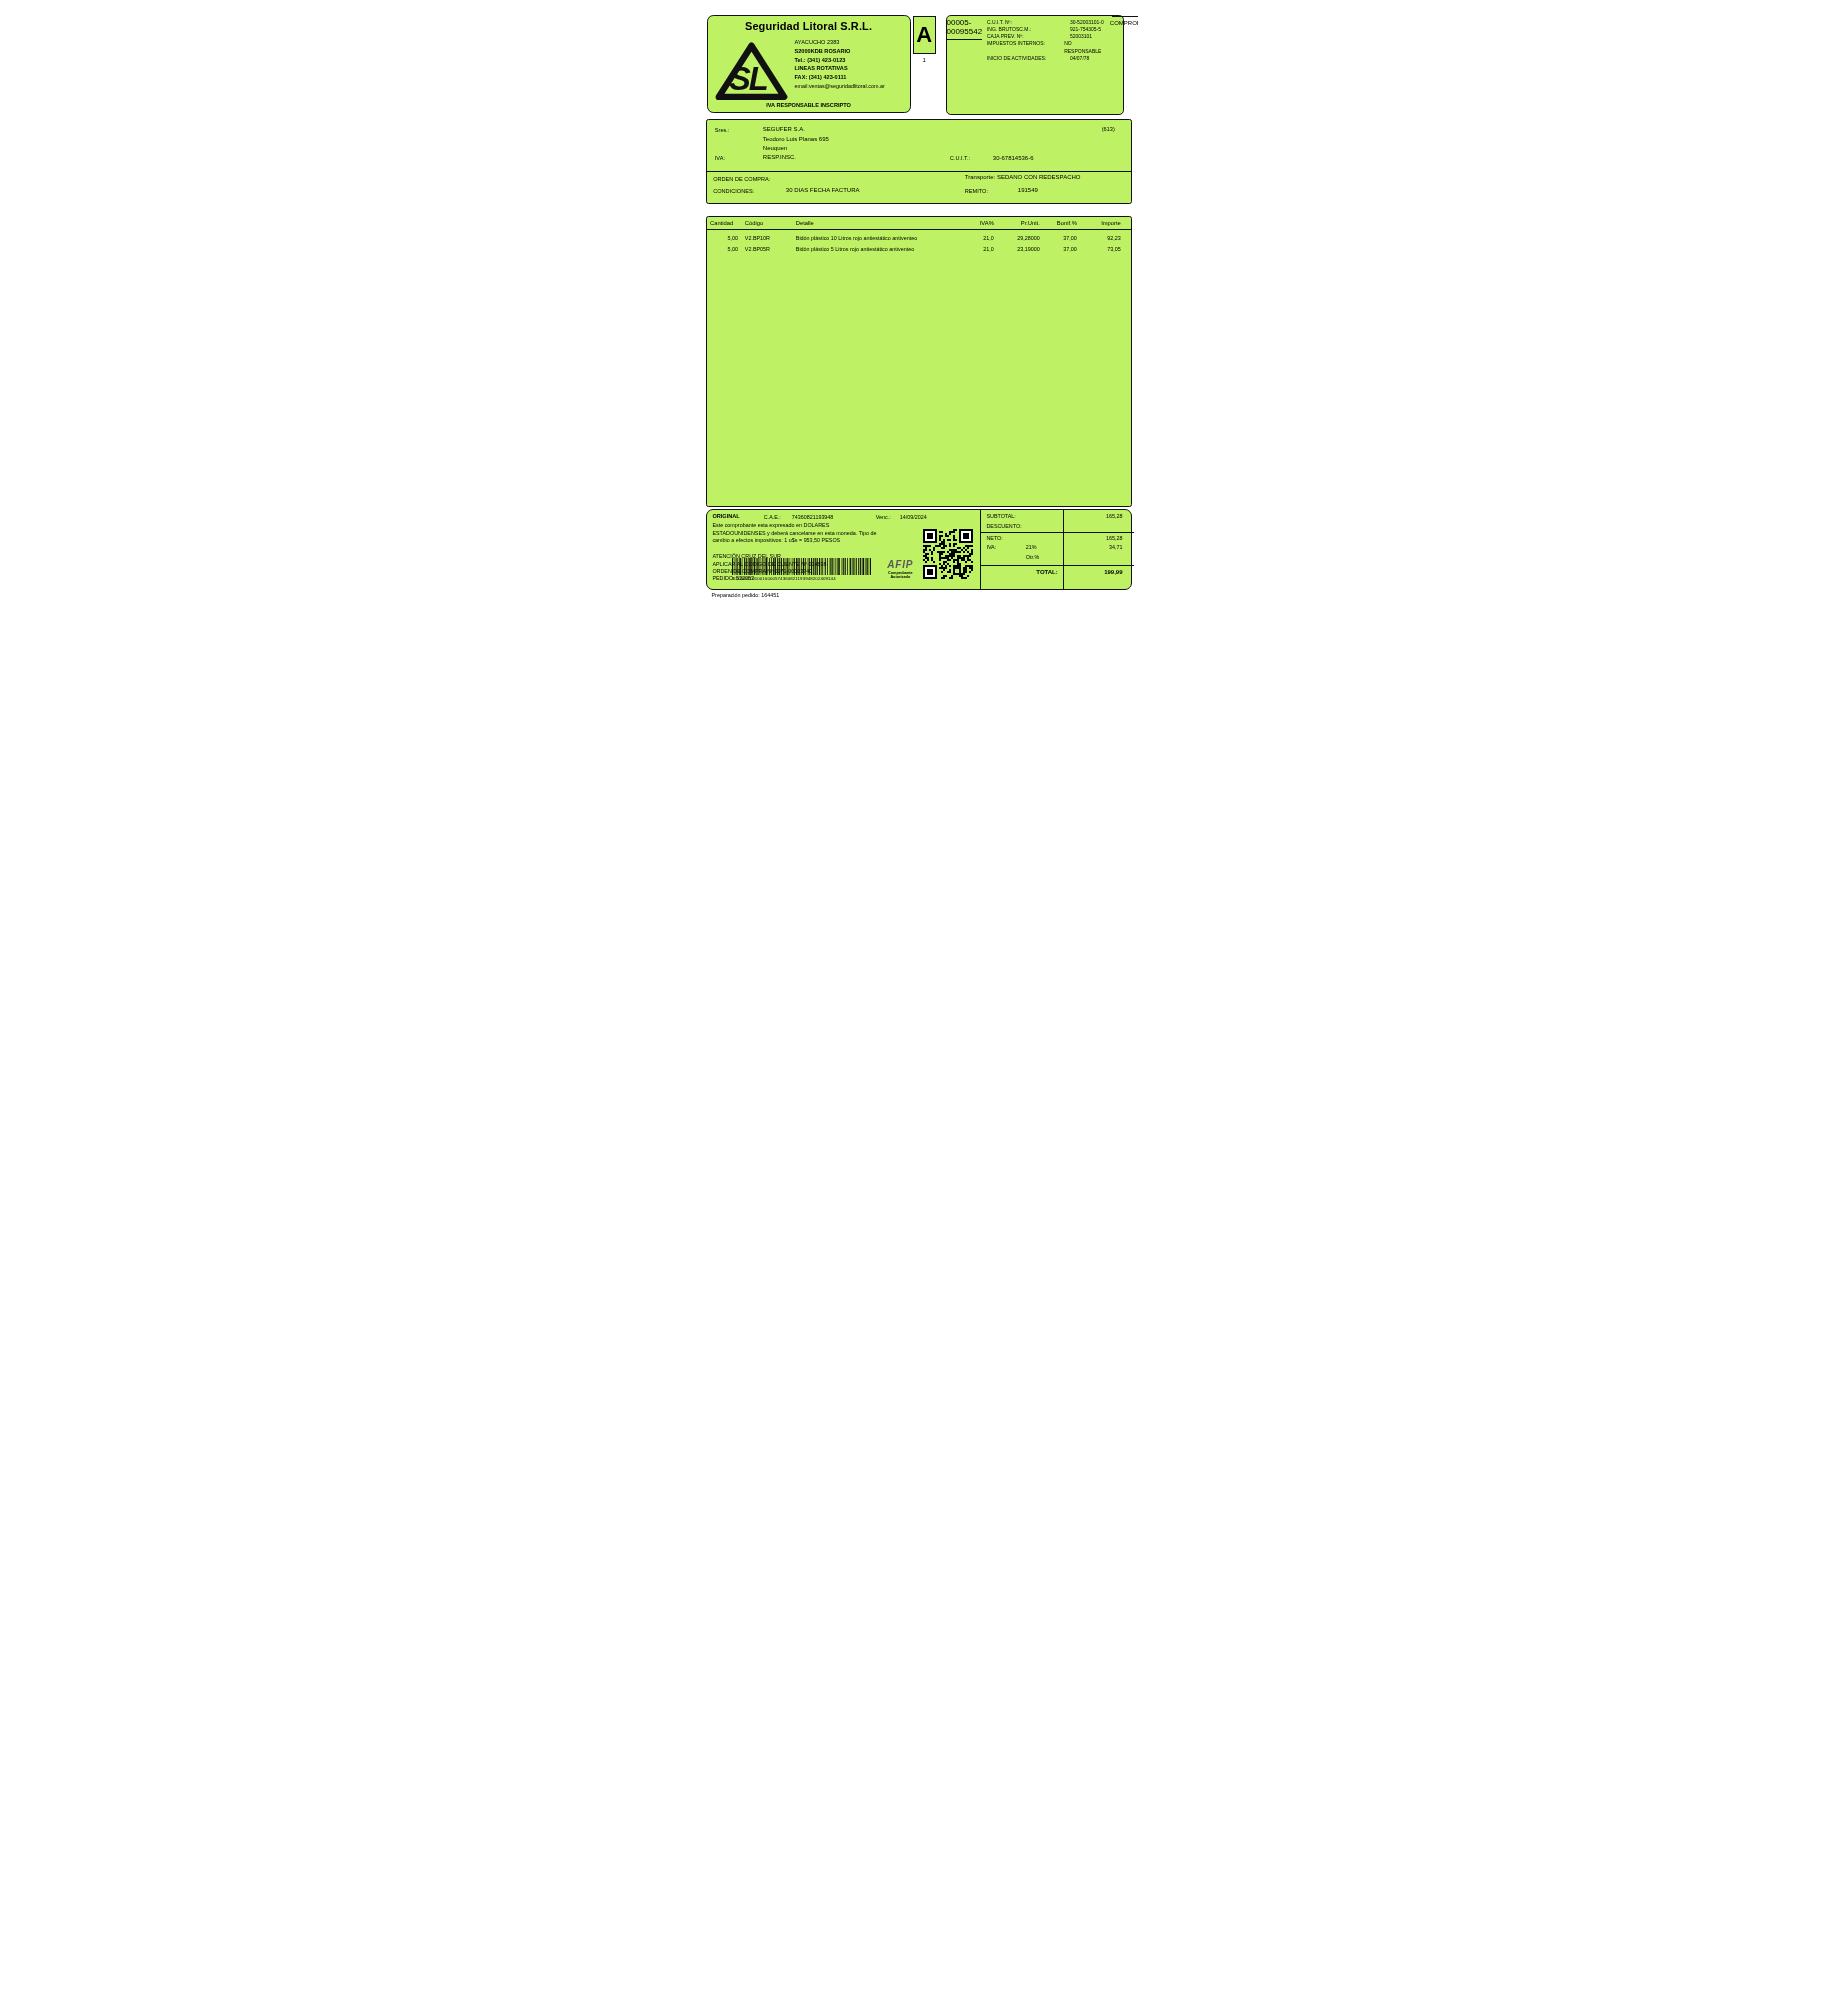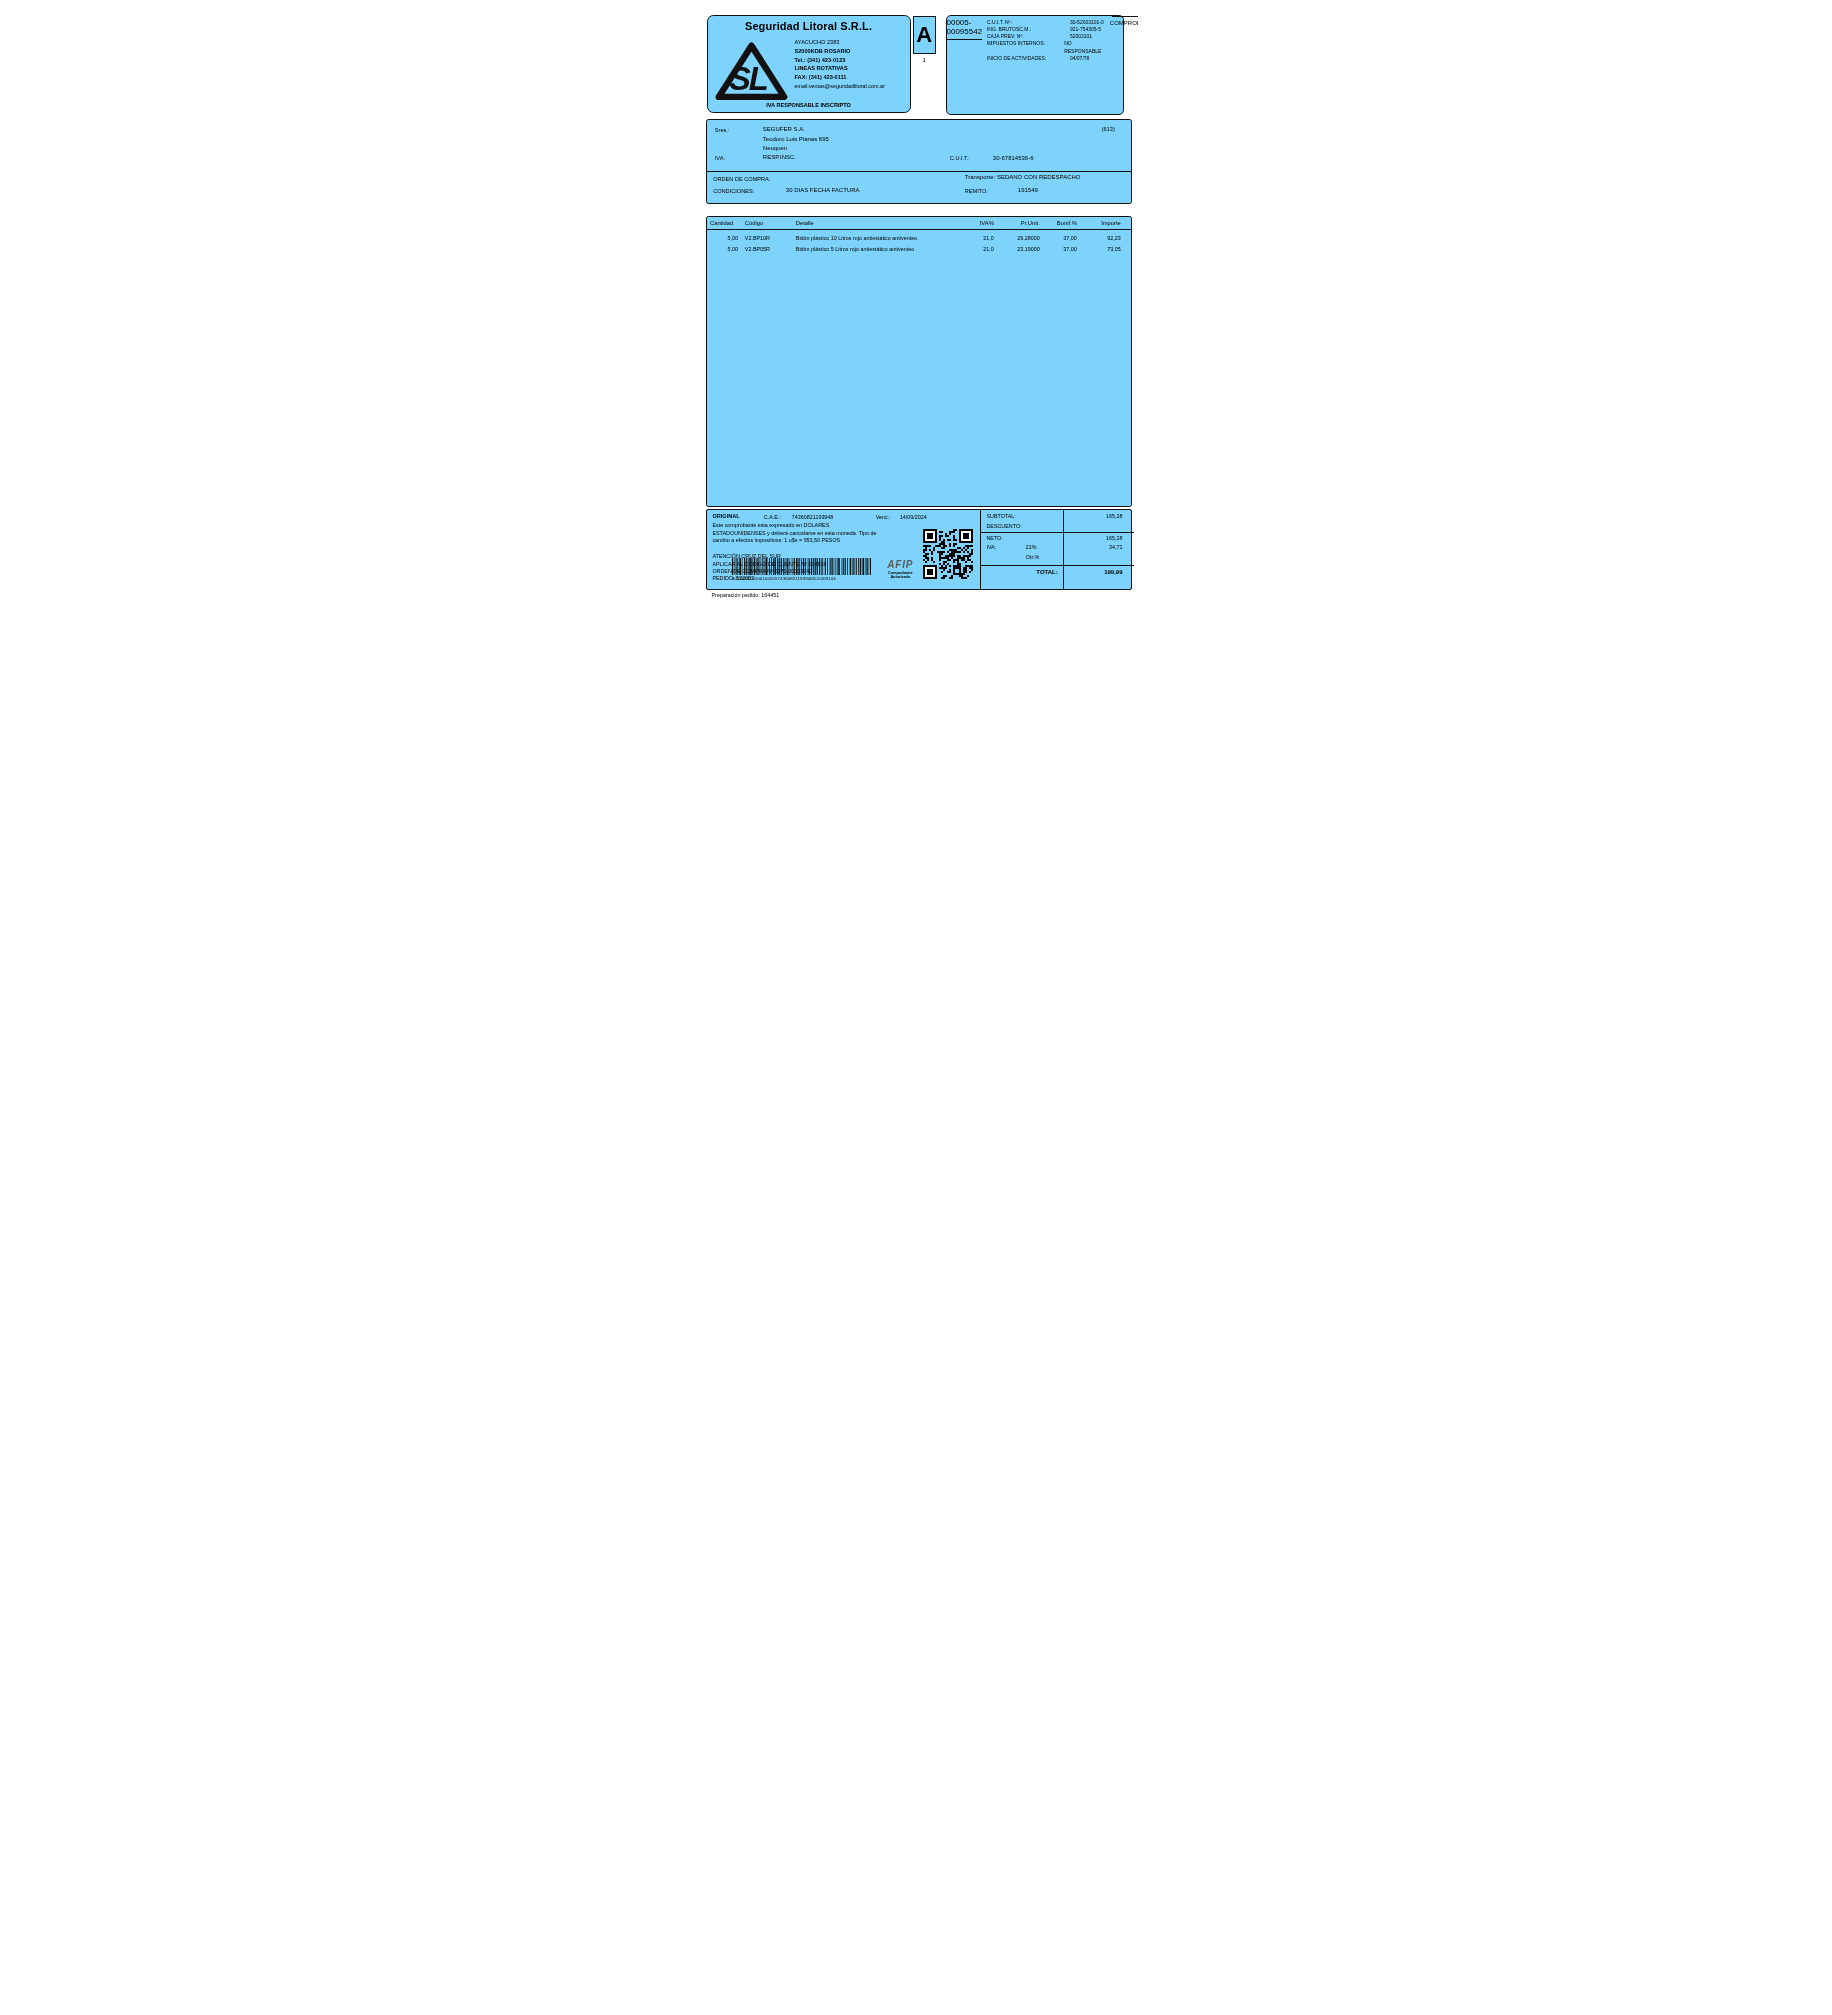--- a/index.html
+++ b/index.html
@@ -1,19 +1,19 @@
 <!DOCTYPE html>
 <html style="font-size:6.4px"><head>
 <meta charset="utf-8">
 <style>
   *{margin:0;padding:0;box-sizing:border-box}
   html,body{background:#fff}
   body{font-family:"Liberation Sans",sans-serif;color:#000}
   .page{position:relative;width:443px;height:627px;background:#fff;margin:0 auto;overflow:hidden}
-  .box{position:absolute;border:1.2px solid #111;background:#7dd3fc}
+  .box{position:absolute;border:1.2px solid #111;background:#bef264}
   .abs{position:absolute;white-space:nowrap}
   .b{font-weight:bold}.f135{font-size:5.4px}.f14{font-size:5.6px}.f15{font-size:6px}
 
   
   .company{left:12px;top:14.5px;width:204px;height:98px;border-radius:6.4px}
   .company-name{position:absolute;top:4px;left:0;right:0;text-align:center;font-size:11px;font-weight:bold;letter-spacing:0.1px}
   .logo{position:absolute;left:5.6px;top:24px;width:77px;height:64px}
   .logo text{font-family:"Liberation Sans",sans-serif;font-weight:bold;font-style:italic;font-size:92px;letter-spacing:-6px;fill:#111}
   .addr{position:absolute;left:87px;top:22.6px;font-size:5.6px;line-height:8.7px}
   .iva-status{position:absolute;bottom:4px;left:0;right:0;text-align:center;font-weight:bold;font-size:5.6px}
@@ -47,21 +47,21 @@
   .c1h{left:3.2px}
   .c1{left:3.2px;width:28px;text-align:right}
   .c2{left:38px}
   .c3{left:89px}
   .c4{left:258px;width:29px;text-align:right}
   .c5{left:296px;width:37px;text-align:right}
   .c6{left:341px;width:29px;text-align:right}
   .c7{left:377px;width:37px;text-align:right}
 
   
-  .footer-box{left:11.3px;top:509px;width:426px;height:81px;border-radius:2px}
+  .footer-box{left:11.3px;top:509px;width:426px;height:81px;border-radius:7px}
   .note{position:absolute;left:5.6px;top:12px;font-size:5.4px;line-height:7.7px;white-space:nowrap}
   .barcode{position:absolute;left:25px;top:48px;width:139px;height:17px;opacity:.92;z-index:1}
   .bdigits{position:absolute;left:25px;top:66px;font-size:4.4px;letter-spacing:0.1px;z-index:2}
   .overprint{z-index:2}
   .afip{position:absolute;left:171px;top:50px;width:45px;text-align:center}
   .afip-word{font-size:10px;font-weight:900;font-style:italic;color:#5a5a5a;letter-spacing:0.8px;line-height:10.5px}
   .afip-sub{font-size:3.8px;font-weight:bold;margin-top:0.8px}
   .qr{position:absolute;left:216px;top:18.5px;width:50px;height:50px}
 
   

